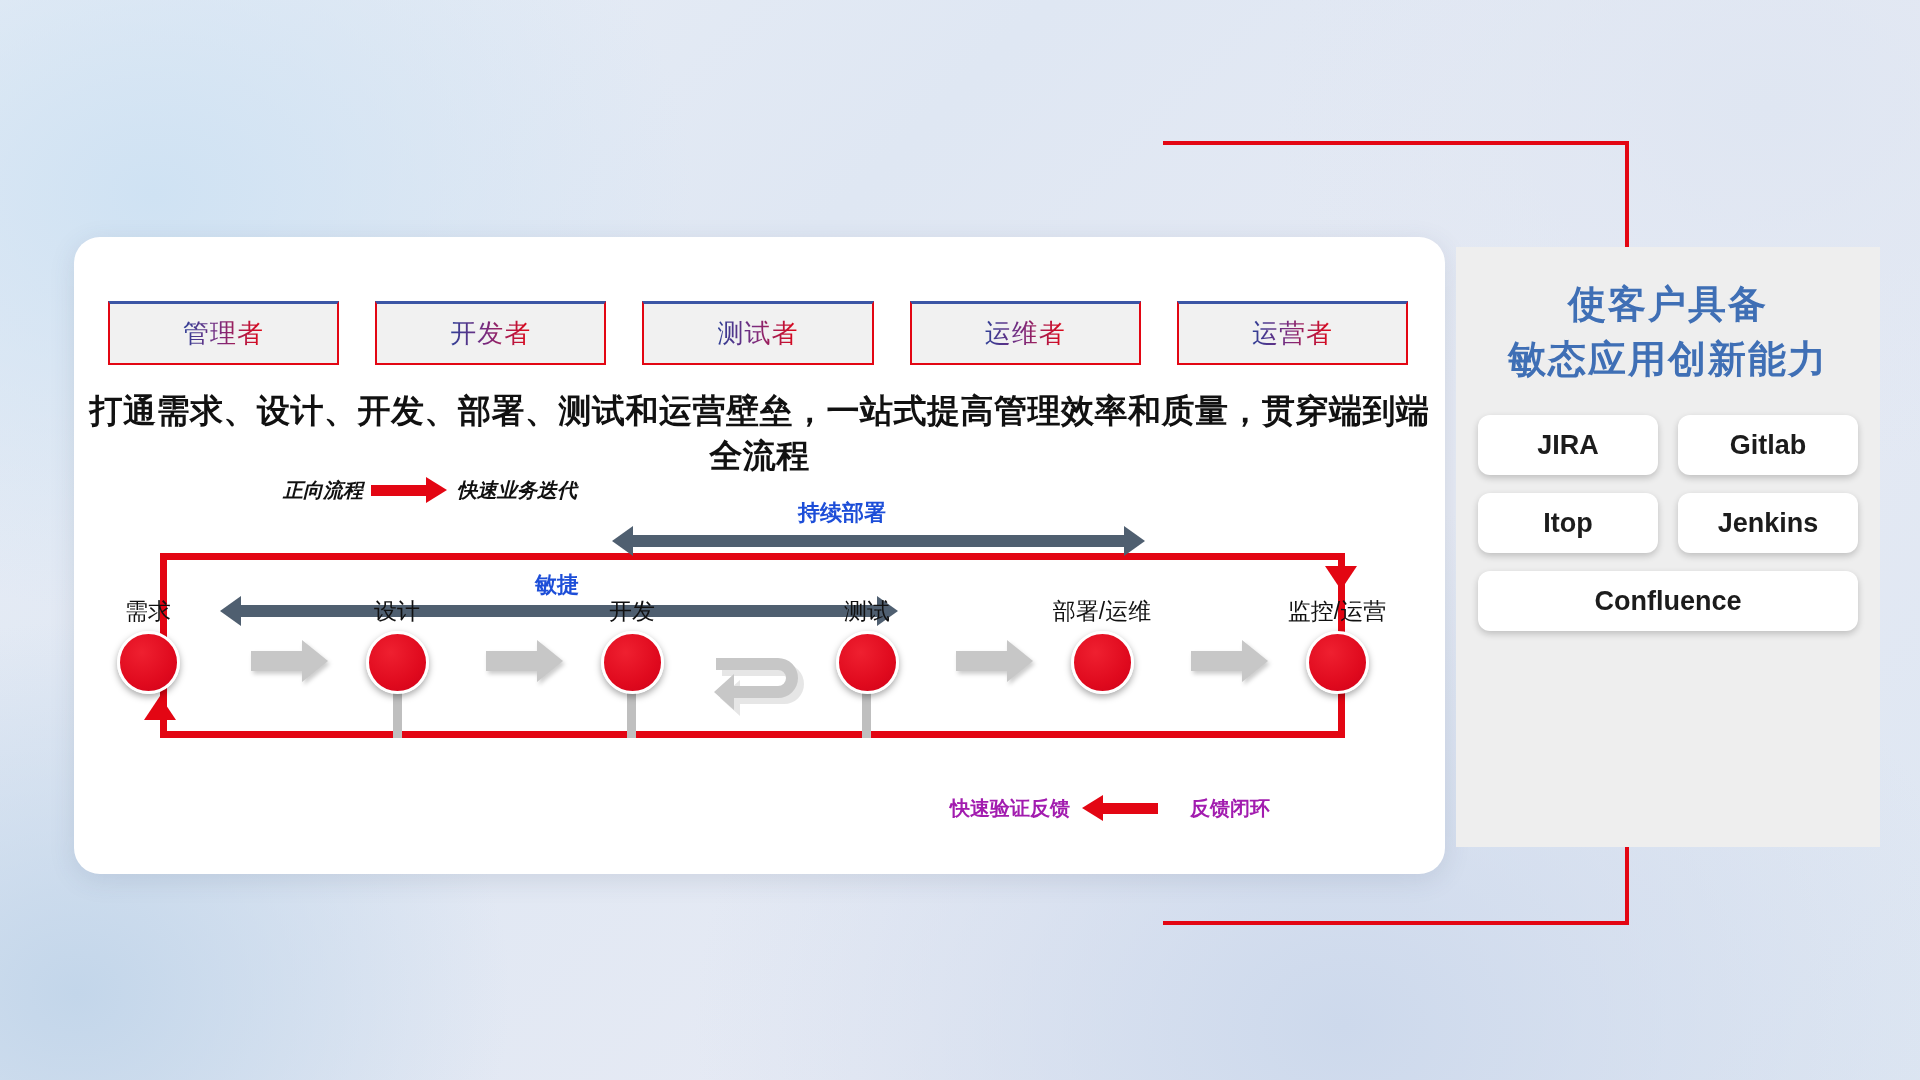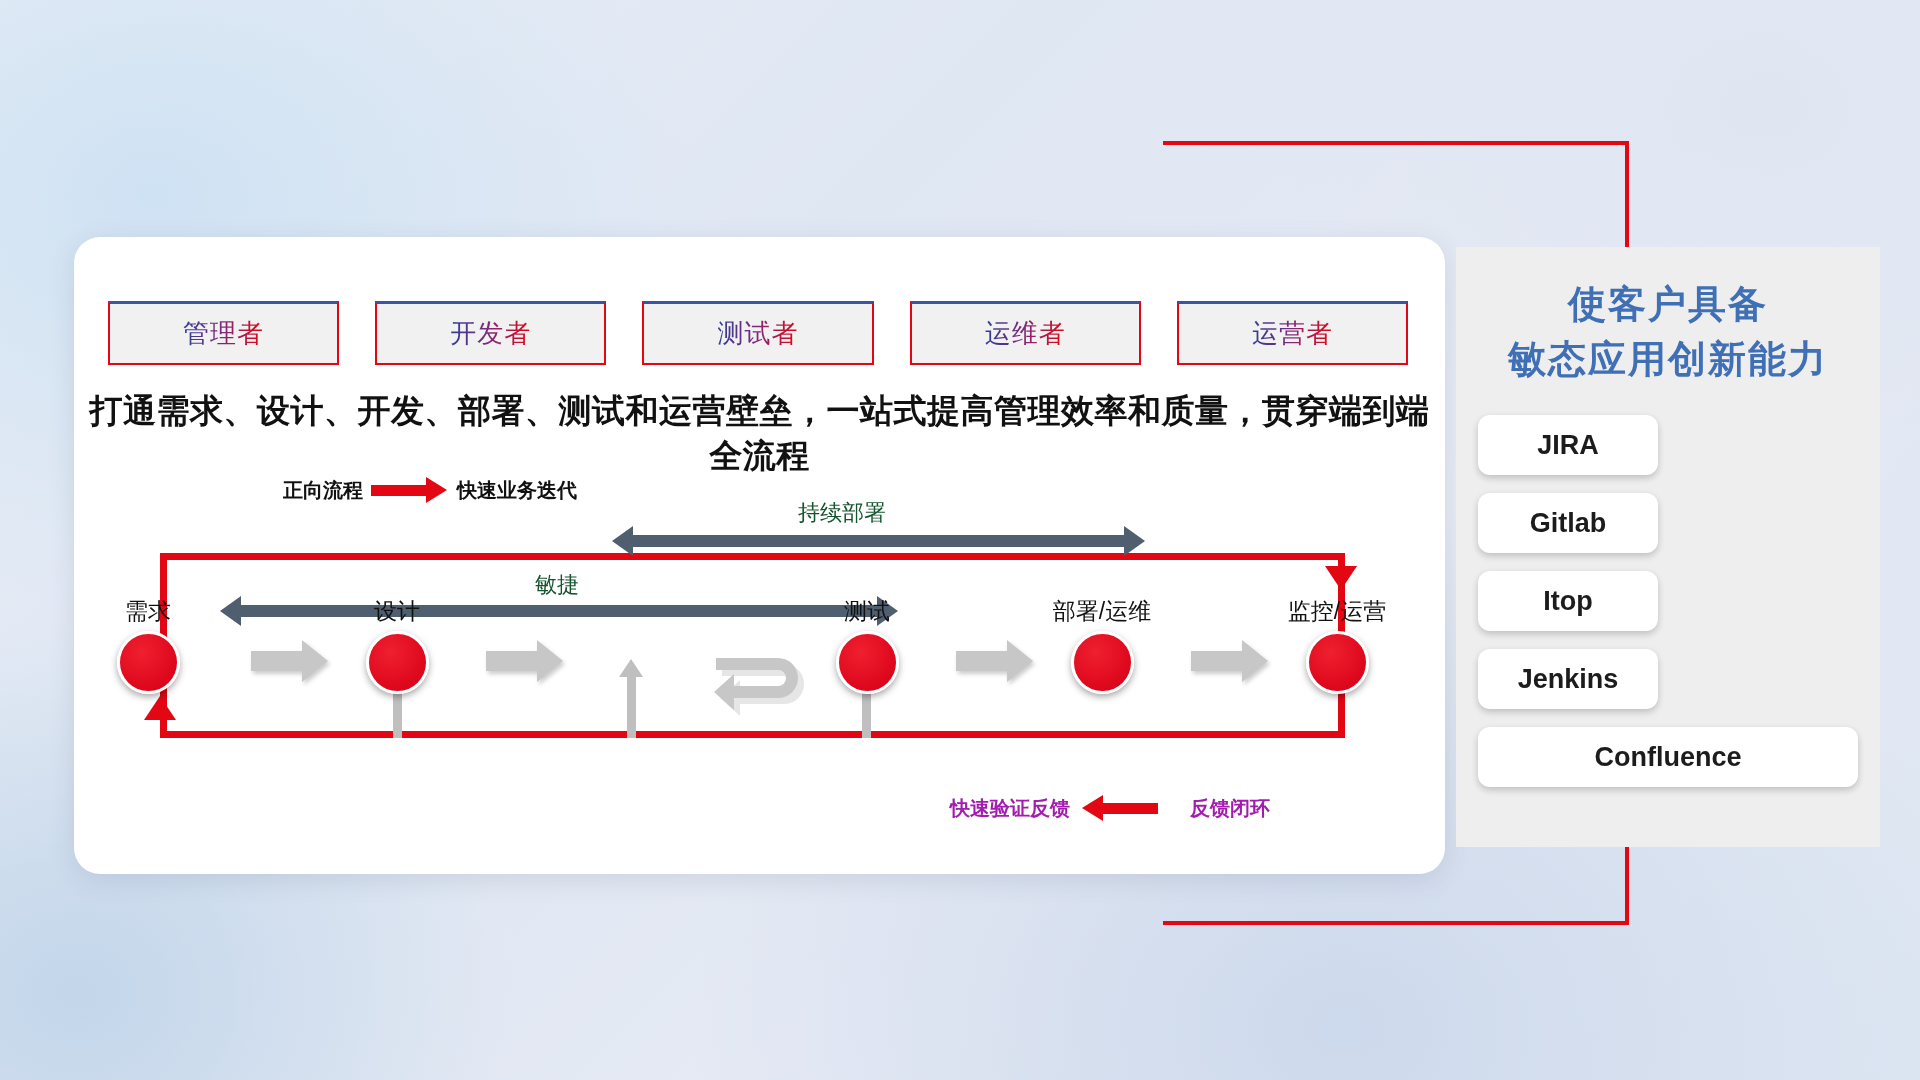--- a/index.html
+++ b/index.html
@@ -77,20 +77,21 @@
   }
 
   
   #forward-legend {
     position: absolute;
     left: 283px; top: 477px;
     display: flex;
     align-items: center;
     gap: 8px;
     z-index: 6;
+    font-style: italic;
   }
   #forward-legend .leg-text { font-size: 20px; font-weight: bold; color: #111; }
   .arrow-red-right {
     position: relative;
     width: 56px; height: 11px;
     background: #e30613;
   }
   .arrow-red-right::after {
     content: "";
     position: absolute;
@@ -133,22 +134,22 @@
     content: "";
     position: absolute;
     right: -20px; top: -9px;
     border-top: 15px solid transparent;
     border-bottom: 15px solid transparent;
     border-left: 21px solid #4f5f70;
   }
   .dbl-arrow-label {
     position: absolute;
     font-size: 22px;
-    font-weight: 400;
-    color: #14532d;
+    font-weight: 700;
+    color: #1d4ed8;
     z-index: 6;
     white-space: nowrap;
   }
 
   
   #red-loop {
     position: absolute;
     left: 160px; top: 553px;
     width: 1185px; height: 185px;
     border: 7px solid #e30613;
@@ -265,21 +266,20 @@
     color: #3f6fb5;
     line-height: 1.45;
     letter-spacing: 2px;
   }
   #tool-grid {
     margin-top: 28px;
     display: flex;
     flex-wrap: wrap;
     gap: 18px 20px;
     justify-content: center;
-    flex-direction: column;
   }
   .tool-chip {
     background: #ffffff;
     border-radius: 12px;
     box-shadow: 0 3px 7px rgba(0,0,0,0.20);
     height: 60px;
     width: 180px;
     display: flex;
     align-items: center;
     justify-content: center;
@@ -343,20 +343,24 @@
     <div class="stage-dot"></div>
   </div>
   <div class="gray-arrow" style="left:251px; top:55px;"></div>
 
   <div class="stage" style="left:317px; top:0;">
     <div class="stage-label">设计</div>
     <div class="stage-dot"></div>
   </div>
   <div class="gray-arrow" style="left:486px; top:55px;"></div>
 
+  <div class="stage" style="left:552px; top:0;">
+    <div class="stage-label">开发</div>
+    <div class="stage-dot"></div>
+  </div>
 
   <div class="stage" style="left:787px; top:0;">
     <div class="stage-label">测试</div>
     <div class="stage-dot"></div>
   </div>
   <div class="gray-arrow" style="left:956px; top:55px;"></div>
 
   <div class="stage" style="left:1022px; top:0;">
     <div class="stage-label">部署/运维</div>
     <div class="stage-dot"></div>

